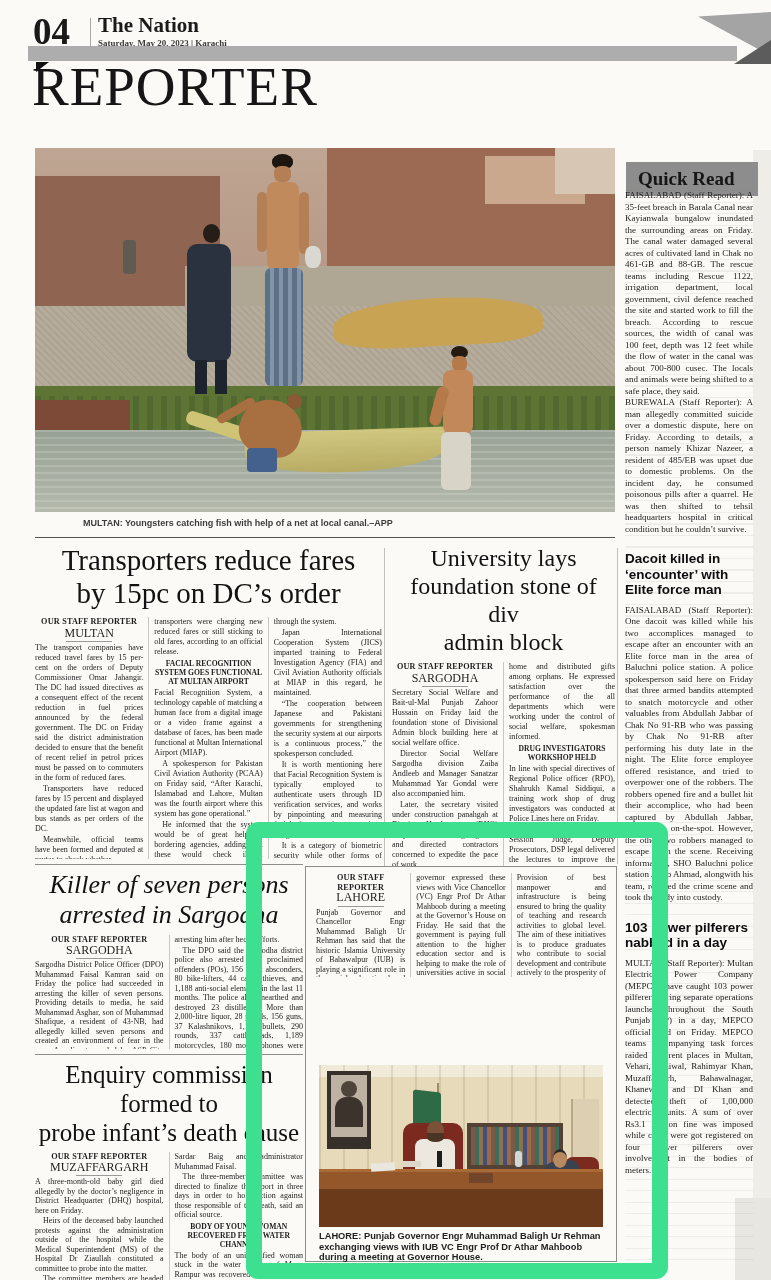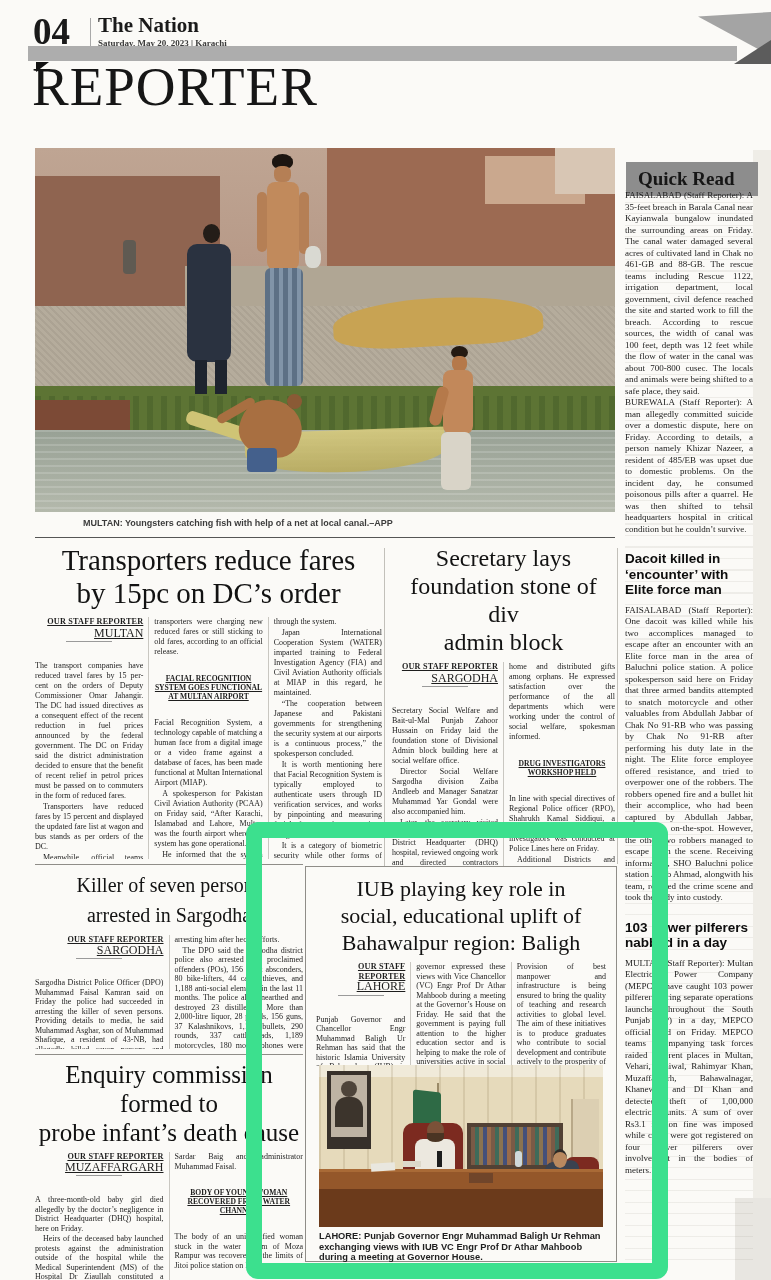--- a/index.html
+++ b/index.html
@@ -7,22 +7,22 @@
          overflow:hidden;font-family:"Liberation Serif",serif;color:#1a1a1a;}
   .abs{position:absolute;}
   .headline{font-family:"Liberation Serif",serif;font-weight:400;text-align:center;color:#121212;}
   .cols{display:flex;}
   .col{flex:1;font-size:8px;line-height:10px;text-align:justify;color:#1d1d1d;overflow:hidden;padding:0 5px;}
   .col:first-child{padding-left:0;}
   .col:last-child{padding-right:0;}
   .col + .col{border-left:1px solid #c9c7c1;}
   .p{margin:0 0 1px 0;text-indent:8px;}
   .p.lead{text-indent:0;}
-  .subhead{font-weight:700;text-align:center;margin:17px 0;font-size:7.6px;line-height:9px;text-decoration:underline;}
-  .byline{text-align:right;margin:0 0 19px 0;text-decoration:underline;}
+  .subhead{font-weight:700;text-align:center;margin:2px 0;font-size:7.6px;line-height:9px;}
+  .byline{text-align:center;margin:0 0 1px 0;}
   .byline .who{font-weight:700;font-size:8.2px;letter-spacing:.2px;}
   .byline .where{font-size:12px;margin-top:1px;}
   .byline .brule{width:46px;height:1px;background:#9a9a9a;margin:3px auto 0;}
   .hrule{position:absolute;height:1px;background:#8f8d88;}
   .vrule{position:absolute;width:1px;background:#c2c0ba;}
   .caption{font-family:"Liberation Sans",sans-serif;font-weight:700;font-size:9px;color:#3c3c3c;}
   .qr-title{font-family:"Liberation Sans",sans-serif;font-weight:700;font-size:13.5px;line-height:15.5px;color:#0d0d0d;margin:16px 0 7px 0;}
   .qr-body{font-size:9px;line-height:11.5px;text-align:justify;color:#222;}
   .lined{background:repeating-linear-gradient(180deg,rgba(120,115,100,0.10) 0 1px,transparent 1px 11.5px);}
 </style>
@@ -109,33 +109,33 @@
       </div>
       <div class="col">
         <p class="p lead">transporters were charging new reduced fares or still sticking to old fares, according to an official release.</p>
         <div class="subhead">FACIAL RECOGNITION SYSTEM GOES FUNCTIONAL AT MULTAN AIRPORT</div>
         <p class="p lead">Facial Recognition System, a technology capable of matching a human face from a digital image or a video frame against a database of faces, has been made functional at Multan International Airport (MIAP).</p>
         <p class="p">A spokesperson for Pakistan Civil Aviation Authority (PCAA) on Friday said, “After Karachi, Islamabad and Lahore, Multan was the fourth airport where this system has gone operational.”</p>
         <p class="p">He informed that the system would be of great help to bordering agencies, adding that these would check illegal international transportation</p>
       </div>
       <div class="col">
         <p class="p lead">through the system.</p>
-        <p class="p">Japan International Cooperation System (WATER) imparted training to Federal Investigation Agency (FIA) and Civil Aviation Authority officials at MIAP in this regard, he maintained.</p>
+        <p class="p">Japan International Cooperation System (JICS) imparted training to Federal Investigation Agency (FIA) and Civil Aviation Authority officials at MIAP in this regard, he maintained.</p>
         <p class="p">“The cooperation between Japanese and Pakistani governments for strengthening the security system at our airports is a continuous process,” the spokesperson concluded.</p>
         <p class="p">It is worth mentioning here that Facial Recognition System is typically employed to authenticate users through ID verification services, and works by pinpointing and measuring facial features from a given image.</p>
         <p class="p">It is a category of biometric security while other forms of biometric software include fingerprint recognition, and eye retina or iris recognition.</p>
       </div>
     </div>
   </div>
 
   <div class="vrule" style="left:384px;top:548px;height:318px;"></div>
 
   <div class="abs" style="left:392px;top:544px;width:223px;">
     <div class="headline" style="font-size:24px;line-height:28px;">
-      <div>Secretary lays</div>
+      <div>University lays</div>
       <div>foundation stone of div</div>
       <div>admin block</div>
     </div>
     <div class="cols" style="margin-top:6px;height:228px;">
       <div class="col">
         <div class="byline">
           <div class="who">OUR STAFF REPORTER</div>
           <div class="where">SARGODHA</div>
           <div class="brule"></div>
         </div>
@@ -150,21 +150,21 @@
         <p class="p lead">In line with special directives of Regional Police officer (RPO), Shahrukh Kamal Siddiqui, a training work shop of drug investigators was conducted at Police Lines here on Friday.</p>
         <p class="p">Additional Districts and Session Judge, Deputy Prosecutors, DSP legal delivered the lectures to improve the skills, abilities and capabilities of investigation officers during the cases of drug mafias. Regional Police officer (RPO) stressed officers to get the latest investigation skills to overcome the investigation challenges.</p>
       </div>
     </div>
   </div>
 
   <div class="vrule" style="left:617px;top:548px;height:316px;"></div>
 
   <div class="hrule" style="left:35px;top:864px;width:268px;"></div>
   <div class="abs" style="left:35px;top:870px;width:268px;">
-    <div class="headline" style="font-size:20px;line-height:30px;">
+    <div class="headline" style="font-size:26px;line-height:30px;font-style:italic;">
       <div>Killer of seven persons</div>
       <div>arrested in Sargodha</div>
     </div>
     <div class="cols" style="margin-top:5px;height:114px;">
       <div class="col" style="line-height:9.5px;">
         <div class="byline">
           <div class="who">OUR STAFF REPORTER</div>
           <div class="where">SARGODHA</div>
           <div class="brule"></div>
         </div>
@@ -189,33 +189,29 @@
           <div class="who">OUR STAFF REPORTER</div>
           <div class="where">MUZAFFARGARH</div>
           <div class="brule"></div>
         </div>
         <p class="p lead">A three-month-old baby girl died allegedly by the doctor’s negligence in District Headquarter (DHQ) hospital, here on Friday.</p>
         <p class="p">Heirs of the deceased baby launched protests against the administration outside of the hospital while the Medical Superintendent (MS) of the Hospital Dr Ziaullah constituted a committee to probe into the matter.</p>
         <p class="p">The committee members are headed by the Consultant Pediatrician of the Hospital Dr Allah Ditta with members including Doctor of Medical Science (DMS) Dr Mirza</p>
       </div>
       <div class="col" style="line-height:9.5px;">
         <p class="p lead">Sardar Baig and administrator Muhammad Faisal.</p>
+        <p class="p">The three-member committee was directed to finalize the report in three days in order to hold action against those responsible of the death, said an official source.</p>
         <div class="subhead">BODY OF YOUNG WOMAN RECOVERED FROM WATER CHANNEL</div>
         <p class="p lead">The body of an unidentified woman stuck in the water stream of Moza Rampur was recovered in the limits of Jitoi police station on Friday.</p>
 
       </div>
     </div>
   </div>
 
   <div class="abs" style="left:305px;top:866px;width:312px;height:396px;border:1px solid #8f8d88;box-sizing:border-box;background:#fbfaf7;">
-    <div class="headline" style="font-size:22px;line-height:27px;margin-top:8px;">
-      <div>IUB playing key role in</div>
-      <div>social, educational uplift of</div>
-      <div>Bahawalpur region: Baligh</div>
-    </div>
     <div class="cols" style="margin:6px 10px 0 10px;height:104px;">
       <div class="col" style="line-height:9.5px;">
         <div class="byline">
           <div class="who">OUR STAFF REPORTER</div>
           <div class="where">LAHORE</div>
           <div class="brule"></div>
         </div>
         <p class="p lead">Punjab Governor and Chancellor Engr Muhammad Baligh Ur Rehman has said that the historic Islamia University of Bahawalpur (IUB) is playing a significant role in the social, educational and economic development of Bahawalpur region. The</p>
       </div>
       <div class="col" style="line-height:9.5px;">

